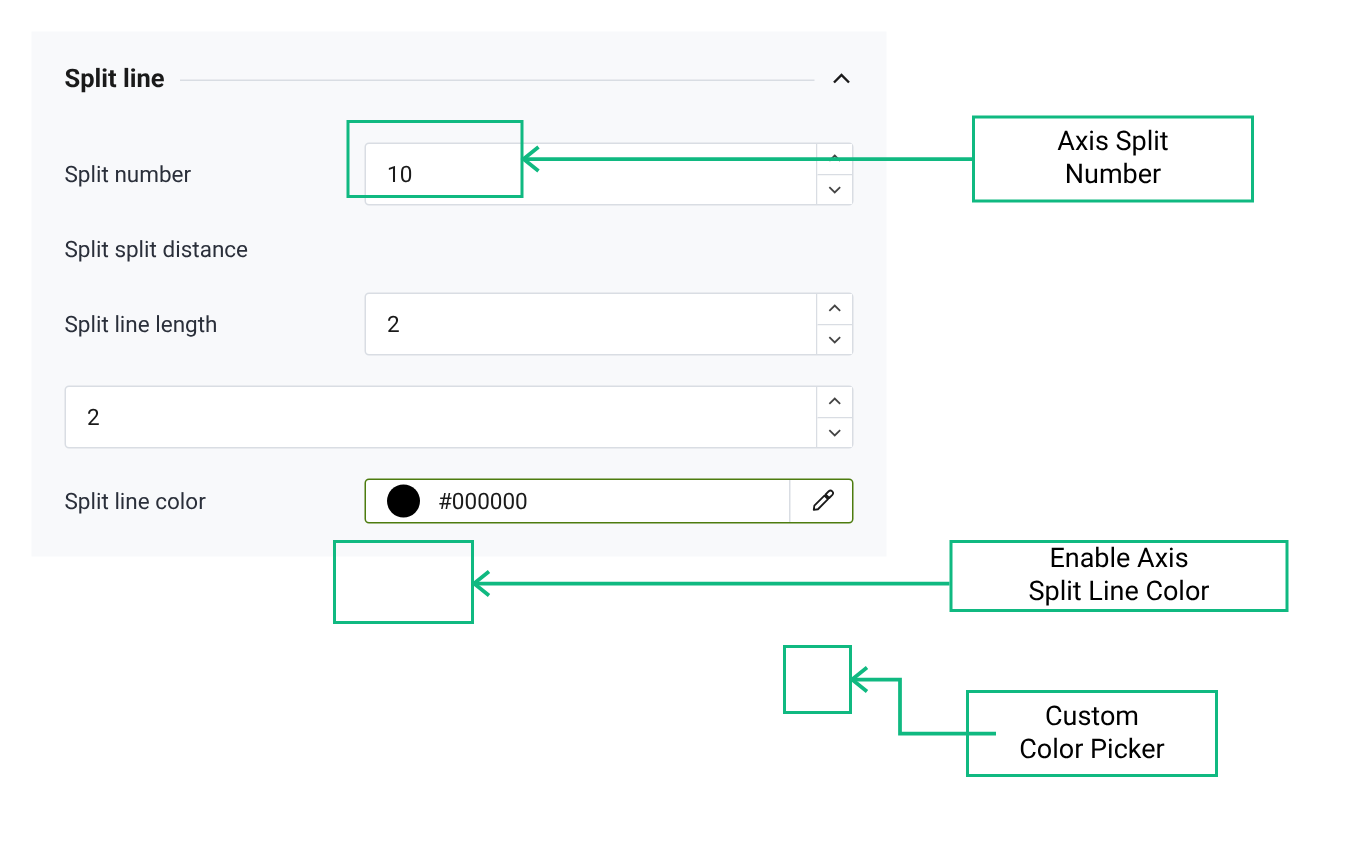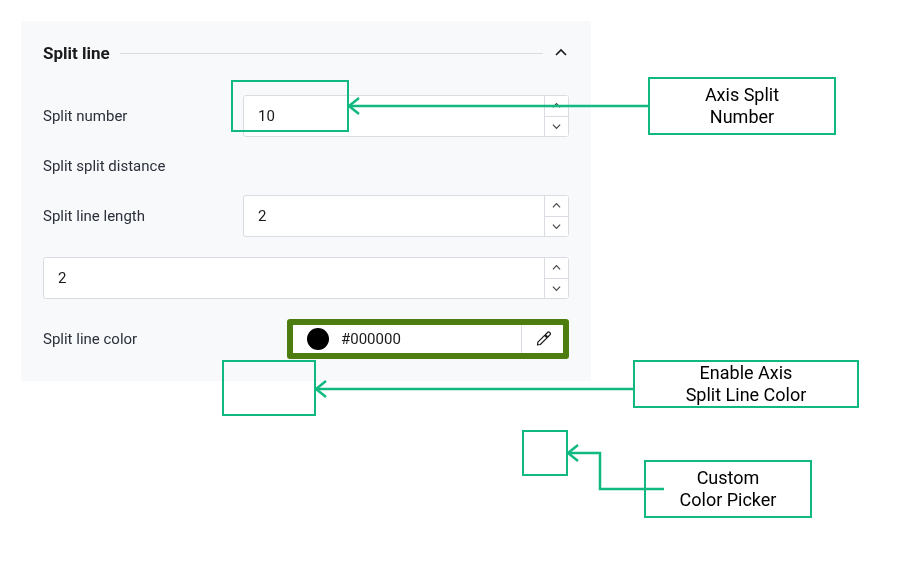--- a/index.html
+++ b/index.html
@@ -99,26 +99,25 @@
       width: 22px;
       height: 22px;
       background: #fff;
       border-radius: 50%;
       box-shadow: 0 1px 2px rgba(0,0,0,.2);
     }
 
     .color-row {
       display: flex;
       align-items: center;
-      border: 6px solid #4d7c0f;
+      border: 1px solid #4d7c0f;
       border-radius: 3px;
       background: #fff;
-      height: 40px;
+      height: 30px;
       padding: 0 0 0 14px;
-      margin-left: 44px;
     }
     .swatch {
       width: 22px;
       height: 22px;
       border-radius: 50%;
       background: #000;
       margin-right: 12px;
     }
     .color-val {
       flex: 1;

